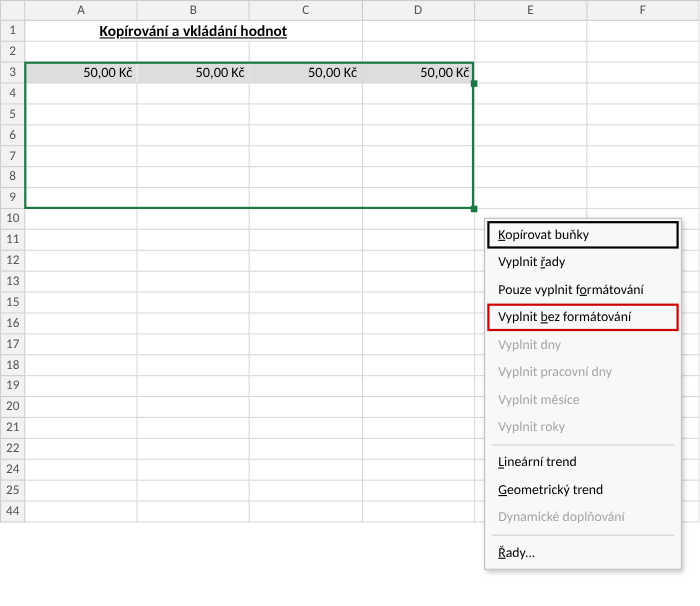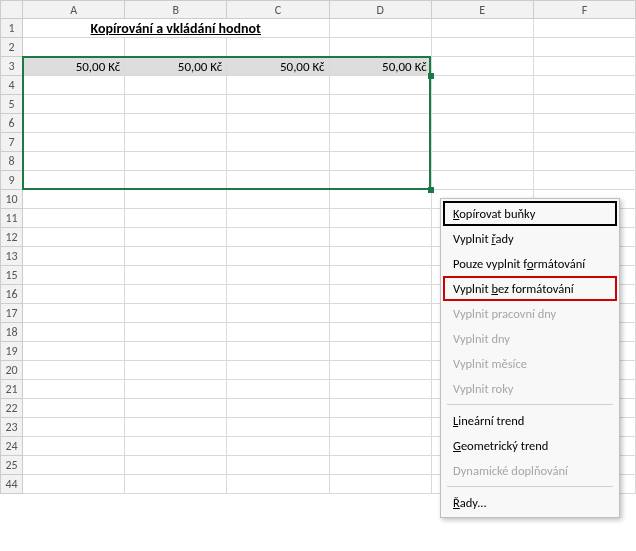--- a/index.html
+++ b/index.html
@@ -295,29 +295,20 @@
       <tr>
         <td class="rowhead">22</td>
         <td class="cell colw"></td>
         <td class="cell colw"></td>
         <td class="cell colw"></td>
         <td class="cell colw"></td>
         <td class="cell colw"></td>
         <td class="cell colw"></td>
       </tr>
       <tr>
-        <td class="rowhead">23</td>
-        <td class="cell colw"></td>
-        <td class="cell colw"></td>
-        <td class="cell colw"></td>
-        <td class="cell colw"></td>
-        <td class="cell colw"></td>
-        <td class="cell colw"></td>
-      </tr>
-      <tr>
         <td class="rowhead">24</td>
         <td class="cell colw"></td>
         <td class="cell colw"></td>
         <td class="cell colw"></td>
         <td class="cell colw"></td>
         <td class="cell colw"></td>
         <td class="cell colw"></td>
       </tr>
       <tr>
         <td class="rowhead">25</td>
@@ -341,22 +332,22 @@
 </table>
 
 <div class="selection-border" id="selbox" style="left: 21.5312px; top: 55.5px; width: 409.625px; height: 134px;"></div>
 <div class="fill-handle" id="fillh" style="left: 428.156px; top: 186.5px;"></div>
 
 <div class="ctx-menu" id="ctx" style="left: 440px; top: 198px;">
     <div class="ctx-item box-black"><span class="u">K</span>opírovat buňky</div>
     <div class="ctx-item">Vyplnit <span class="u">ř</span>ady</div>
     <div class="ctx-item">Pouze vyplnit f<span class="u">o</span>rmátování</div>
     <div class="ctx-item box-red">Vyplnit <span class="u">b</span>ez formátování</div>
+    <div class="ctx-item disabled">Vyplnit dny</div>
     <div class="ctx-item disabled">Vyplnit pracovní dny</div>
-    <div class="ctx-item disabled">Vyplnit dny</div>
     <div class="ctx-item disabled">Vyplnit měsíce</div>
     <div class="ctx-item disabled">Vyplnit roky</div>
     <div class="ctx-sep"></div>
     <div class="ctx-item"><span class="u">L</span>ineární trend</div>
     <div class="ctx-item"><span class="u">G</span>eometrický trend</div>
     <div class="ctx-item disabled">Dynamické doplňování</div>
     <div class="ctx-sep"></div>
     <div class="ctx-item"><span class="u">Ř</span>ady...</div>
   </div>
 

